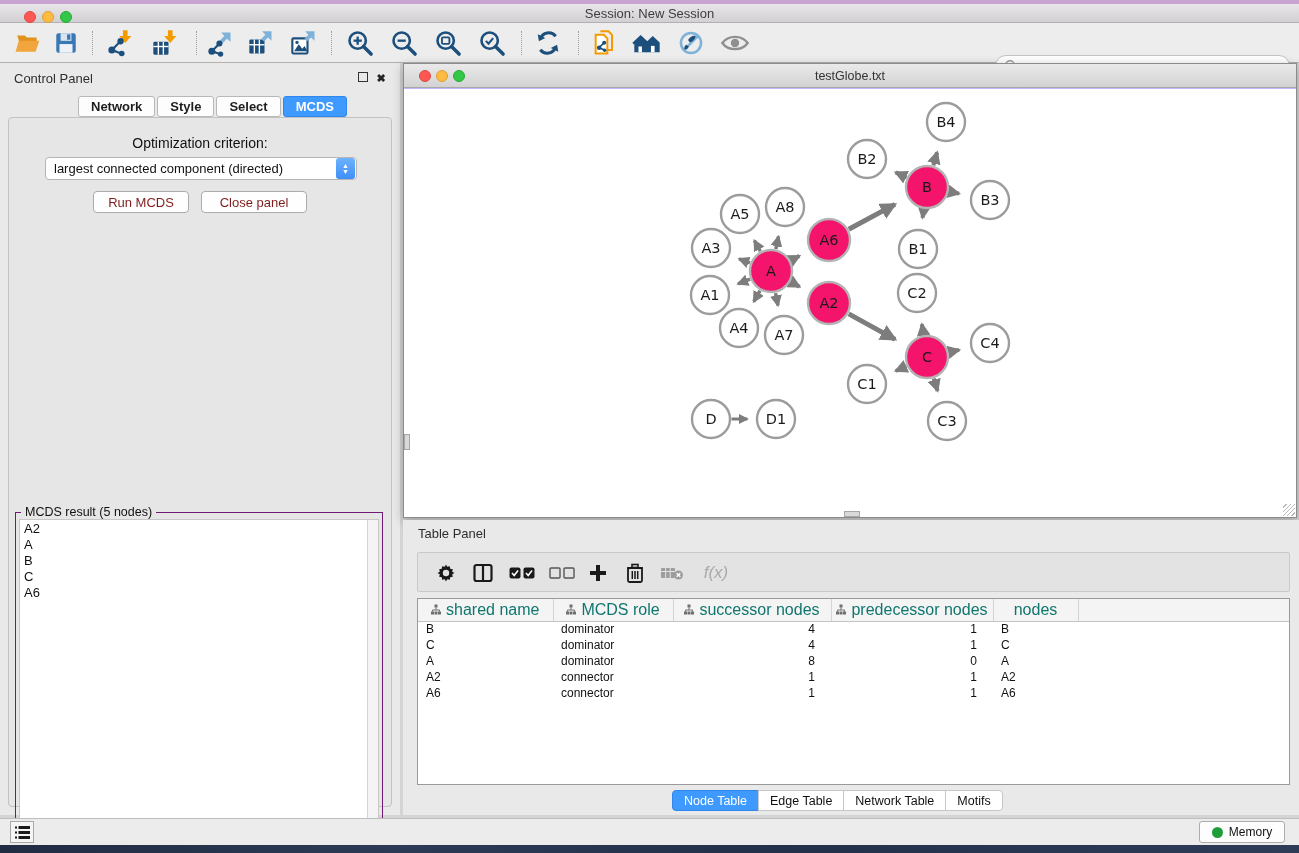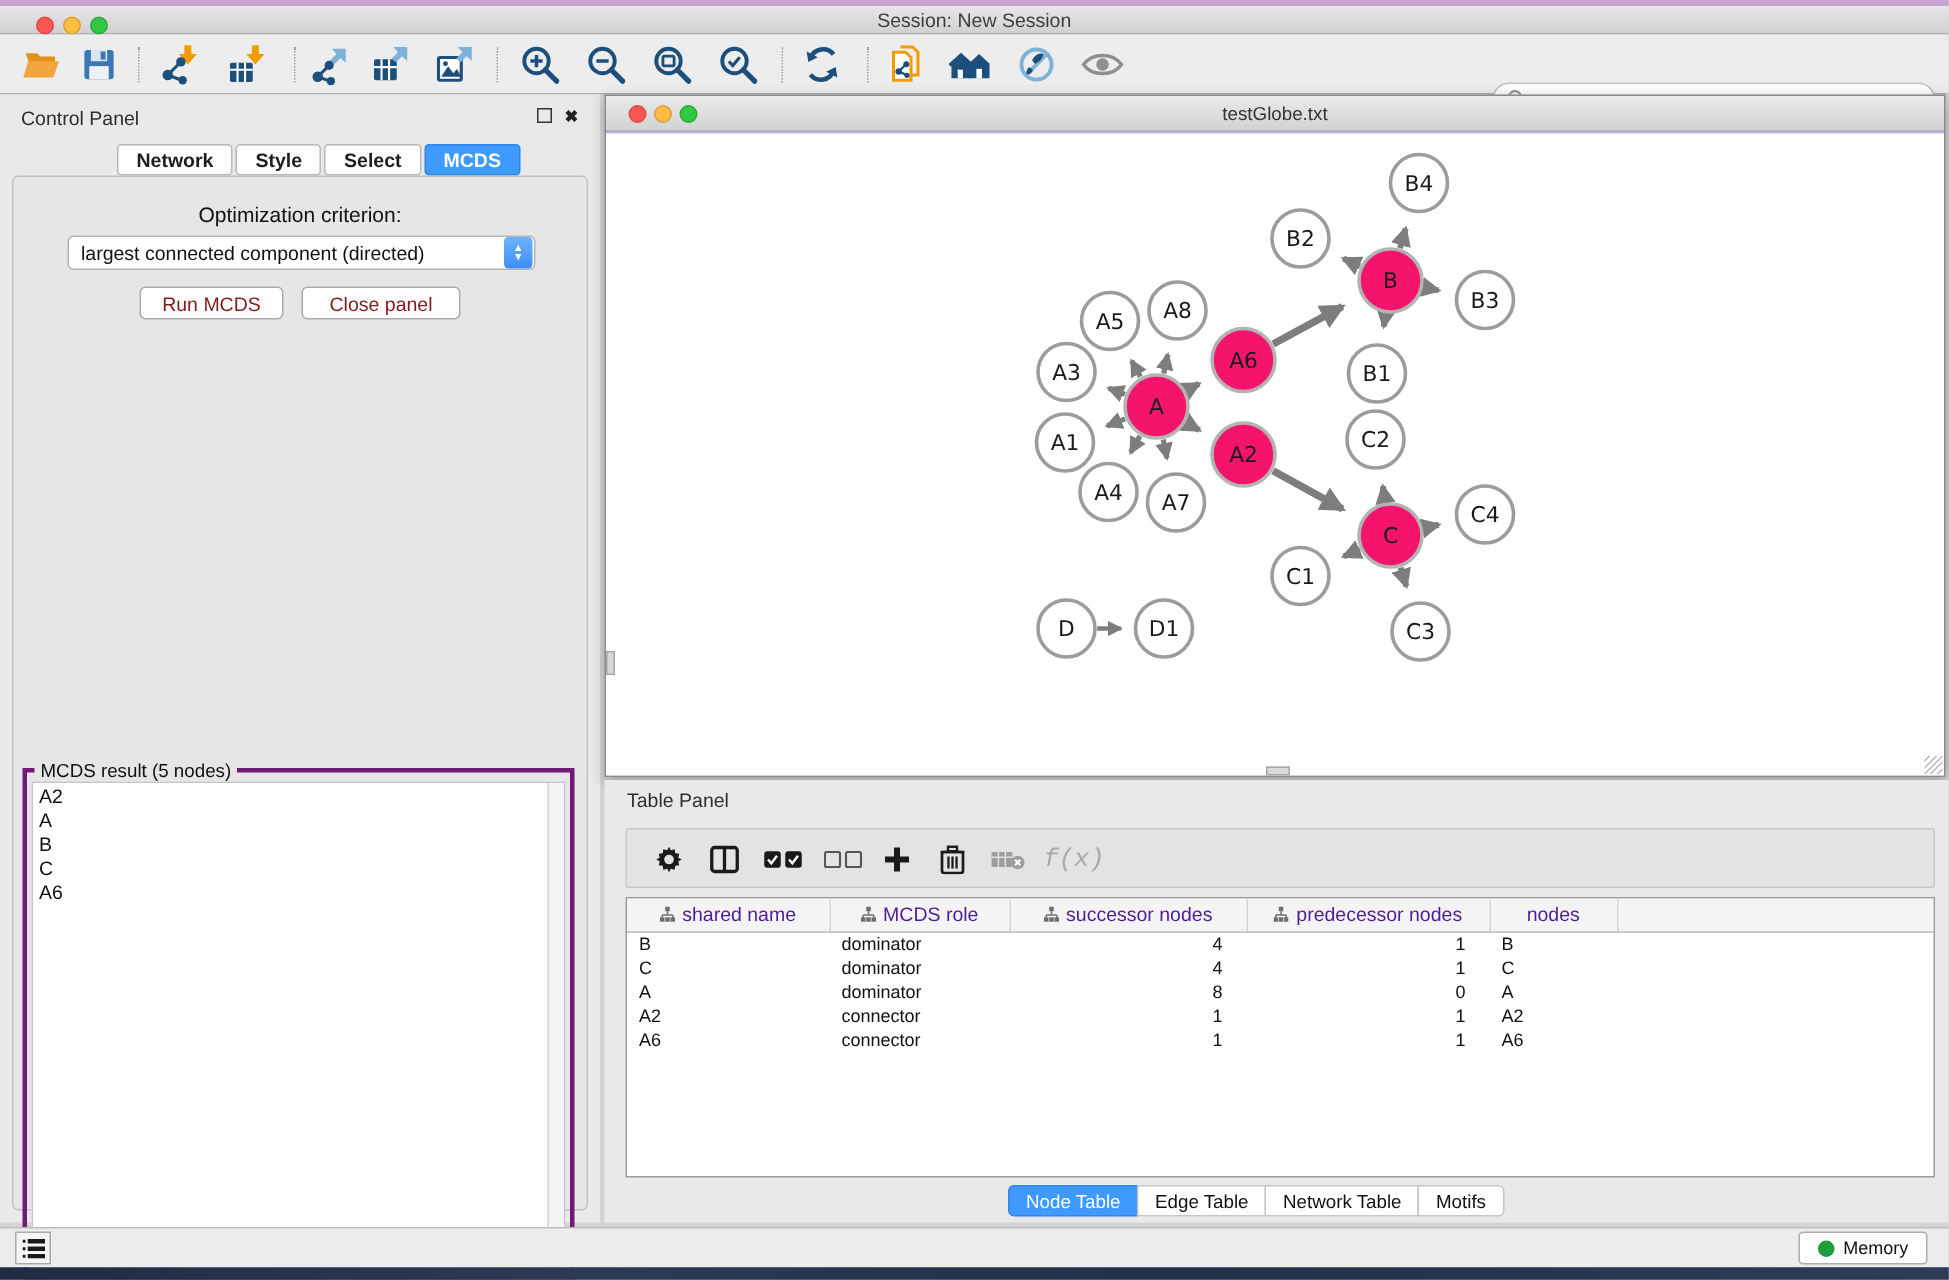--- a/index.html
+++ b/index.html
@@ -35,21 +35,21 @@
   .float-box { border:1.5px solid #333; width:10px; height:10px; }
   .cp-tabs { position:absolute; left:78px; top:33px; height:21px; display:flex; gap:2px; }
   .cp-tab { height:21px; padding:0 12px; background:#fdfdfd; border:1px solid #b8b8b8; border-radius:3px; font-size:13px; font-weight:bold; color:#1d1d1d; display:flex; align-items:center; cursor:pointer; }
   .cp-tab.active { background:#3e9afe; border-color:#2f87ec; color:#fff; }
   .cp-content { position:absolute; left:8px; top:54px; width:384px; height:690px; background:#e6e6e6; border:1px solid #c2c2c2; border-radius:4px; }
   .opt-label { position:absolute; left:0; right:0; top:17px; text-align:center; font-size:14px; color:#111; }
   .selectbox { position:absolute; left:36px; top:39px; width:312px; height:23px; background:#fff; border:1px solid #b5b5b5; border-radius:4px; display:flex; align-items:center; cursor:pointer;gap:44px; }
   .selectbox .val { flex:1; font-size:13px; color:#111; padding-left:8px; white-space:nowrap; overflow:hidden; }
   .stepper { width:19px; height:21px; background:linear-gradient(#6db3fd,#3e8ef8); border-radius:3px; margin-right:1px; display:flex; flex-direction:column; align-items:center; justify-content:center; color:#fff; font-size:7px; line-height:6px; }
   .btn { position:absolute; height:22px; background:#fefefe; border:1px solid #ababab; border-radius:4px; font-size:13px; color:#7f1d1d; display:flex; align-items:center; justify-content:center; cursor:pointer; }
-  .fieldset { position:absolute; left:6px; top:394px; width:368px; height:341px; border:3px solid #701a75; }
+  .fieldset { position:absolute; left:6px; top:394px; width:368px; height:341px; border:1px solid #701a75; }
   .legend { position:absolute; left:5px; top:-8px; background:#e6e6e6; padding:0 4px; font-size:12.5px; color:#111; }
   .listbox { position:absolute; left:3px; top:6px; right:3px; bottom:3px; background:#fff; border:1px solid #c7c7c7; overflow:hidden; }
   .listbox .sb { position:absolute; right:0; top:0; bottom:0; width:11px; background:#f4f4f4; border-left:1px solid #d4d4d4; }
   .listbox ul { list-style:none; padding:1px 4px; }
   .listbox li { font-size:13px; color:#111; line-height:16px; }
 
   
   .netwin { left:403px; top:63px; width:894px; height:455px; background:#c4b5fd; border:1px solid #8b8b8b; box-shadow:0 3px 10px rgba(0,0,0,.28); }
   .netwin .nw-titlebar { position:absolute; left:0; top:0; right:0; height:24px; background:linear-gradient(#eaeaea,#d2d2d2); border-bottom:1px solid #a8a8a8; }
   .nw-titlebar .title { position:absolute; left:0; right:0; top:5px; text-align:center; font-size:12.5px; color:#333; }
@@ -58,24 +58,24 @@
   .handle-v { position:absolute; left:0; top:370px; width:6px; height:16px; background:#d9d9d9; border:1px solid #a6a6a6; }
   .handle-h { position:absolute; left:440px; bottom:0; width:16px; height:6px; background:#d9d9d9; border:1px solid #a6a6a6; }
   .grip { position:absolute; right:1px; bottom:1px; width:12px; height:12px;
     background:repeating-linear-gradient(135deg,transparent 0 2px,#b9b9b9 2px 3px); }
 
   
   .tp { left:403px; top:520px; width:896px; height:295px; background:#e9e9e9; }
   .tp-title { position:absolute; left:15px; top:6px; font-size:13px; color:#2e2e2e; }
   .tp-toolbar { position:absolute; left:14px; top:32px; width:873px; height:40px; background:#e3e3e3; border:1px solid #c9c9c9; border-radius:2px; }
   .tpi { position:absolute; top:5px; width:32px; height:30px; display:flex; align-items:center; justify-content:center; cursor:pointer; }
-  .fx { font-family:Liberation Mono, monospace; font-style:italic; font-size:17px; color:#a9a9a9; }
+  .fx { font-family:Liberation Sans, sans-serif; font-style:italic; font-size:17px; color:#a9a9a9; }
   .dtable { position:absolute; left:14px; top:78px; width:873px; height:187px; background:#fff; border:1px solid #9a9a9a; overflow:hidden; }
   .dtable table { border-collapse:collapse; table-layout:fixed; width:100%; }
-  .dtable th { height:22px; background:#f4f4f4; border-bottom:1px solid #c4c4c4; border-right:1px solid #d4d4d4; font-size:13px; font-weight:normal; color:#4c1d95; }
+  .dtable th { height:22px; background:#f4f4f4; border-bottom:1px solid #c4c4c4; border-right:1px solid #d4d4d4; font-size:16px; font-weight:normal; color:#0f766e; }
   .th-inner { display:flex; align-items:center; justify-content:center; gap:5px; }
   .dtable td { height:16px; font-size:12px; color:#111; padding:0 8px; white-space:nowrap; overflow:hidden; }
   .dtable td.num { text-align:right; padding-right:16px; }
 
   .bottom-tabs { position:absolute; left:269px; top:270px; height:21px; display:flex; }
   .btab { height:21px; padding:0 11px; background:#fff; border:1px solid #c6c6c6; font-size:12.5px; color:#111; display:flex; align-items:center; cursor:pointer; margin-left:-1px; }
   .btab:first-child { border-radius:4px 0 0 4px; margin-left:0; }
   .btab:last-child { border-radius:0 4px 4px 0; }
   .btab.active { background:#3e9afe; border-color:#2f87ec; color:#fff; }
 

